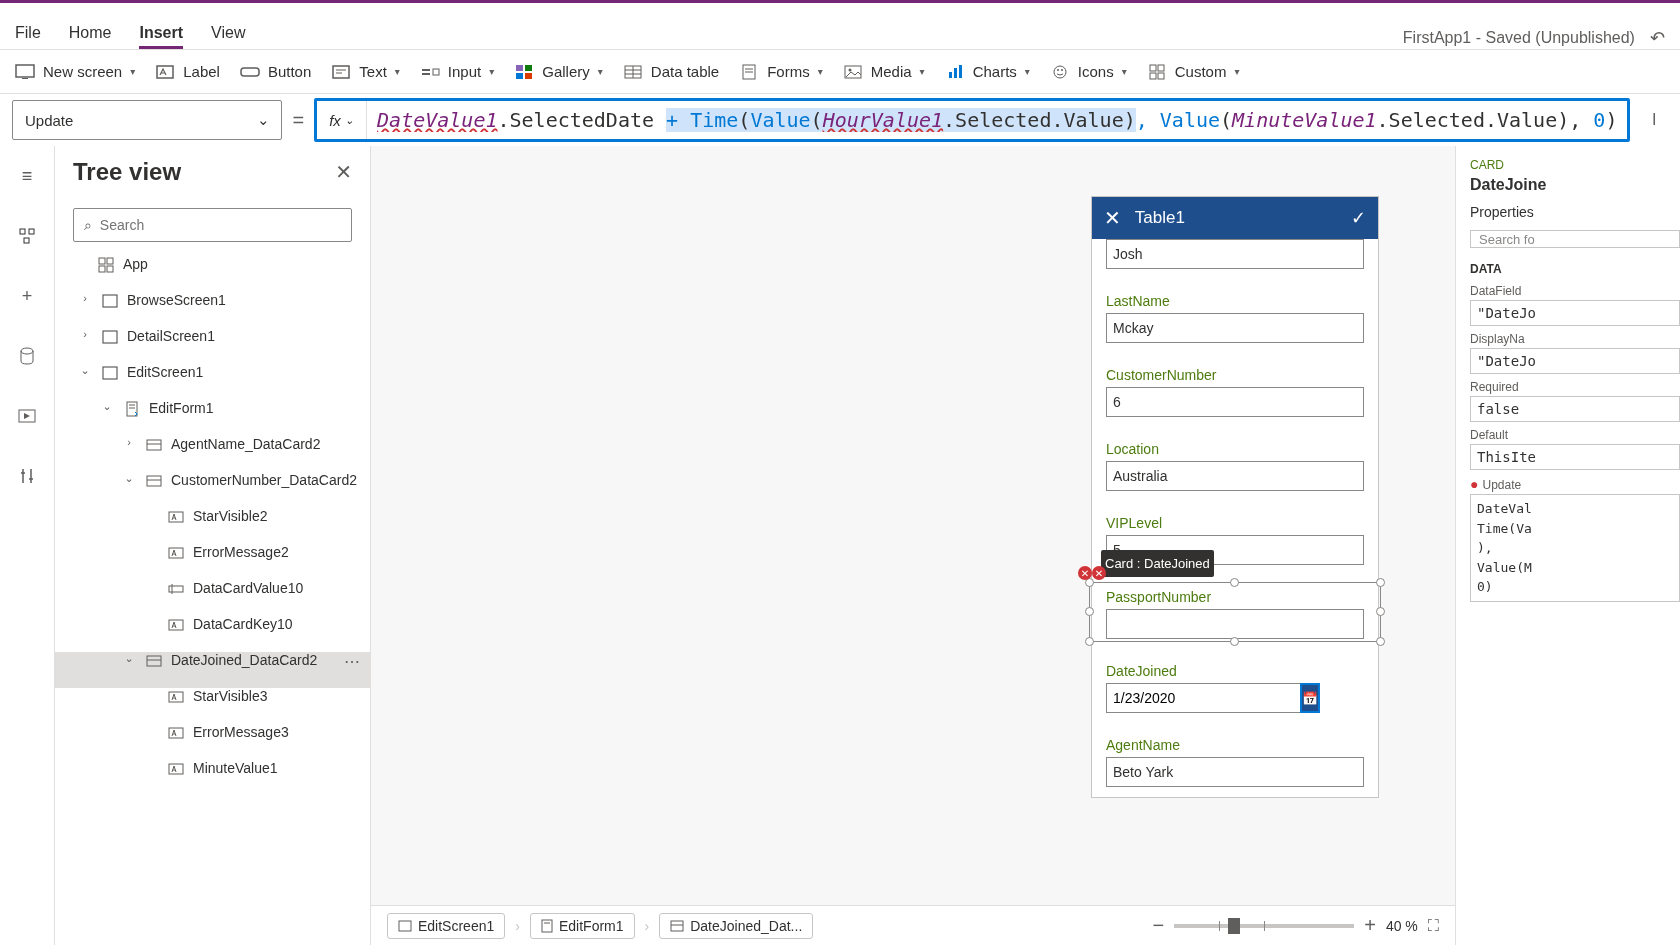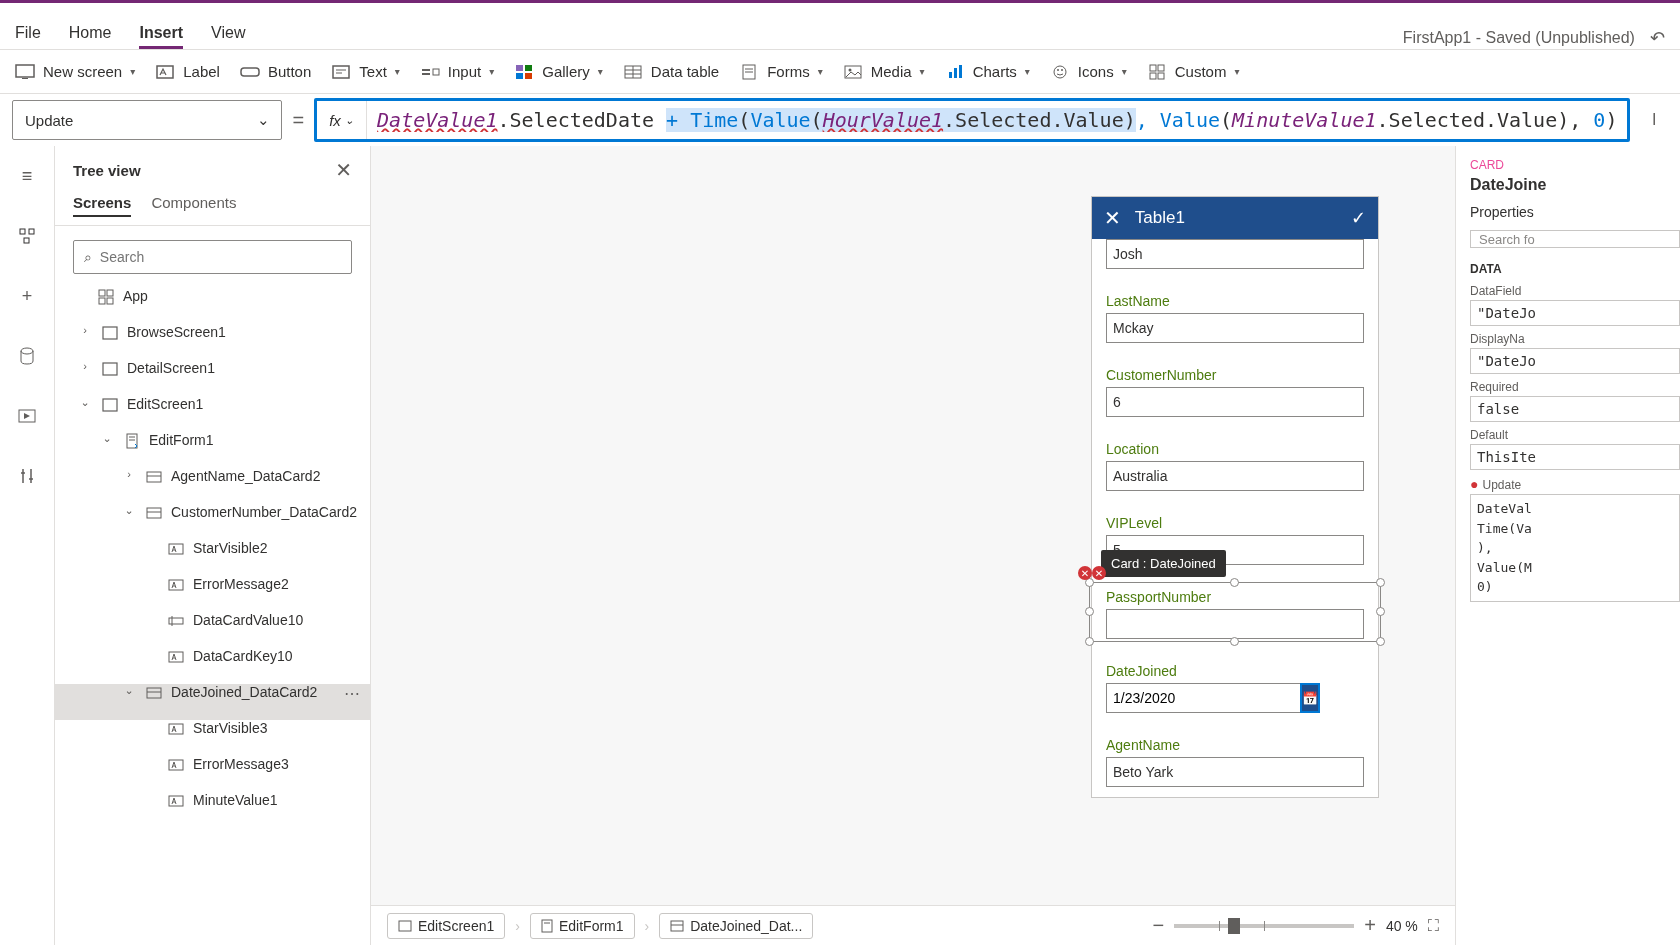--- a/index.html
+++ b/index.html
@@ -14,21 +14,21 @@
 .app-title { font-size: 16px; color: #605e5c; }
 .ribbon { height: 44px; display: flex; align-items: center; gap: 20px; padding: 0 15px; border-bottom: 1px solid #e1dfdd; }
 .ribbon-group { display: flex; align-items: center; gap: 8px; cursor: pointer; color: #323130; font-size: 15px; }
 .ribbon-group .chev { font-size: 10px; color: #605e5c; }
 .ribbon-icon { width: 20px; height: 20px; display: inline-flex; align-items: center; justify-content: center; }
 .content-row { flex: 1; display: flex; overflow: hidden; }
 .rail { width: 55px; border-right: 1px solid #e1dfdd; display: flex; flex-direction: column; align-items: center; padding-top: 15px; gap: 30px; }
 .rail-btn { width: 30px; height: 30px; display: flex; align-items: center; justify-content: center; cursor: pointer; color: #605e5c; font-size: 18px; }
 .tree-panel { width: 316px; border-right: 1px solid #e1dfdd; display: flex; flex-direction: column; background: #fff; position: relative; }
 .tree-header { display: flex; align-items: center; justify-content: space-between; padding: 12px 18px 8px 18px; }
-.tree-title { font-size: 15px; font-weight: 600; }
+.tree-title { font-size: 24px; font-weight: 600; }
 .tree-close { font-size: 20px; cursor: pointer; color: #605e5c; }
 .tree-tabs { display: flex; gap: 20px; padding: 0 18px 8px 18px; border-bottom: 1px solid #e1dfdd; }
 .tree-tab { font-size: 15px; padding: 4px 0; cursor: pointer; color: #605e5c; }
 .tree-tab.active { color: #323130; font-weight: 600; border-bottom: 2px solid #323130; }
 .tree-search { margin: 14px 18px 10px 18px; border: 1px solid #8a8886; border-radius: 2px; height: 34px; display: flex; align-items: center; padding: 0 10px; gap: 8px; }
 .tree-search input { border: none; outline: none; flex: 1; font-size: 14px; }
 .tree-body { flex: 1; overflow-y: auto; padding: 4px 0; }
 .tree-node { display: flex; height: 36px; padding-right: 10px; cursor: pointer; gap: 8px; }
 .tree-node.sel { background: #e1dfdd; }
 .tree-toggle { width: 16px; font-size: 11px; color: #605e5c; text-align: center; }
@@ -54,32 +54,32 @@
 .phone-header .title { font-size: 17px; flex: 1; }
 .phone-header .check { font-size: 18px; cursor: pointer; }
 .phone-body { padding: 0 14px 10px 14px; }
 .field-label { font-size: 14px; color: #4d7c0f; margin-top: 24px; margin-bottom: 4px; }
 .field-input { width: 100%; height: 30px; border: 1px solid #8a8886; padding: 0 6px; font-size: 14px; color: #323130; }
 .date-wrap { display: flex; width: 140px; }
 .date-wrap input { flex: 1; height: 30px; border: 1px solid #8a8886; border-right: none; padding: 0 6px; font-size: 14px; }
 .date-btn { width: 28px; height: 30px; background: #1f4e8c; color: #fff; display: flex; align-items: center; justify-content: center; cursor: pointer; font-size: 13px; border: 2px solid #0078d4; }
 .sel-box { position: absolute; border: 1px solid #8a8886; pointer-events: none; }
 .sel-handle { position: absolute; width: 9px; height: 9px; background: #fff; border: 1px solid #8a8886; border-radius: 50%; }
-.tooltip { position: absolute; background: #323130; color: #fff; font-size: 13px; padding: 6px 10px; border-radius: 2px; }
+.tooltip { position: absolute; background: #323130; color: #fff; font-size: 13px; padding: 6px 4px; border-radius: 2px; }
 .err-badge { position: absolute; width: 14px; height: 14px; background: #d13438; color: #fff; border-radius: 50%; font-size: 10px; display: flex; align-items: center; justify-content: center; }
 .breadcrumb-bar { height: 40px; border-top: 1px solid #e1dfdd; display: flex; align-items: center; padding: 0 16px; gap: 10px; background: #fff; }
 .bc-item { display: flex; align-items: center; gap: 6px; border: 1px solid #c8c6c4; border-radius: 3px; padding: 4px 10px; font-size: 14px; cursor: pointer; }
 .bc-sep { color: #c8c6c4; font-size: 14px; }
 .zoom-group { margin-left: auto; display: flex; align-items: center; gap: 10px; }
 .zoom-btn { font-size: 20px; cursor: pointer; color: #605e5c; }
 .zoom-slider { width: 180px; height: 4px; background: #c8c6c4; position: relative; }
 .zoom-slider .thumb { position: absolute; width: 12px; height: 16px; background: #605e5c; top: -6px; left: 30%; }
 .zoom-slider .tick { position: absolute; width: 1px; height: 10px; background: #8a8886; top: -3px; }
 .props-panel { width: 225px; border-left: 1px solid #e1dfdd; padding: 12px 0 12px 14px; font-size: 13px; background: #fff; overflow: hidden; }
-.props-panel .cardlbl { font-size: 12px; color: #ec4899; }
+.props-panel .cardlbl { font-size: 12px; color: #4d7c0f; }
 .props-panel .cardname { font-size: 16px; font-weight: 600; margin: 4px 0 10px 0; }
 .props-panel .ptab { font-size: 14px; margin-bottom: 10px; }
 .props-panel .psearch { border: 1px solid #c8c6c4; height: 18px; display: flex; align-items: center; padding: 0 8px; color: #8a8886; margin-bottom: 14px; }
 .props-panel .sectlbl { font-size: 12px; font-weight: 600; color: #323130; margin: 8px 0; }
 .props-panel .prow { margin-bottom: 6px; }
 .props-panel .plbl { font-size: 12px; color: #605e5c; margin-bottom: 2px; }
 .props-panel .pval { font-family: Consolas, monospace; font-size: 14px; border: 1px solid #c8c6c4; padding: 4px 6px; white-space: nowrap; overflow: hidden; }
 .props-panel .perr { color: #d13438; font-size: 14px; display: inline-block; margin-right: 4px; }
 svg { display: block; }
 </style>
@@ -279,24 +279,20 @@
           <svg width="16" height="18" viewBox="0 0 16 18">
             <path d="M4 2 L4 16 M12 2 L12 16 M2 6 L6 6 M10 12 L14 12" stroke="#605e5c" stroke-width="1.5"></path>
           </svg>
         </div>
     </div>
 
     <div class="tree-panel">
       <div class="tree-header">
         <div class="tree-title">Tree view</div>
         <div class="tree-close">✕</div>
-      </div>
-      <div class="tree-tabs">
-        <div class="tree-tab active">Screens</div>
-        <div class="tree-tab">Components</div>
       </div>
       <div class="tree-search">
         <span style="color:#605e5c;">⌕</span>
         <input placeholder="Search" style="">
       </div>
       <div class="tree-body" id="tree-body">
         <div class="tree-node" style="padding-left:18px;">
           <span class="tree-toggle"></span>
           <span class="tree-icon">
               <svg width="16" height="16" viewBox="0 0 16 16">

